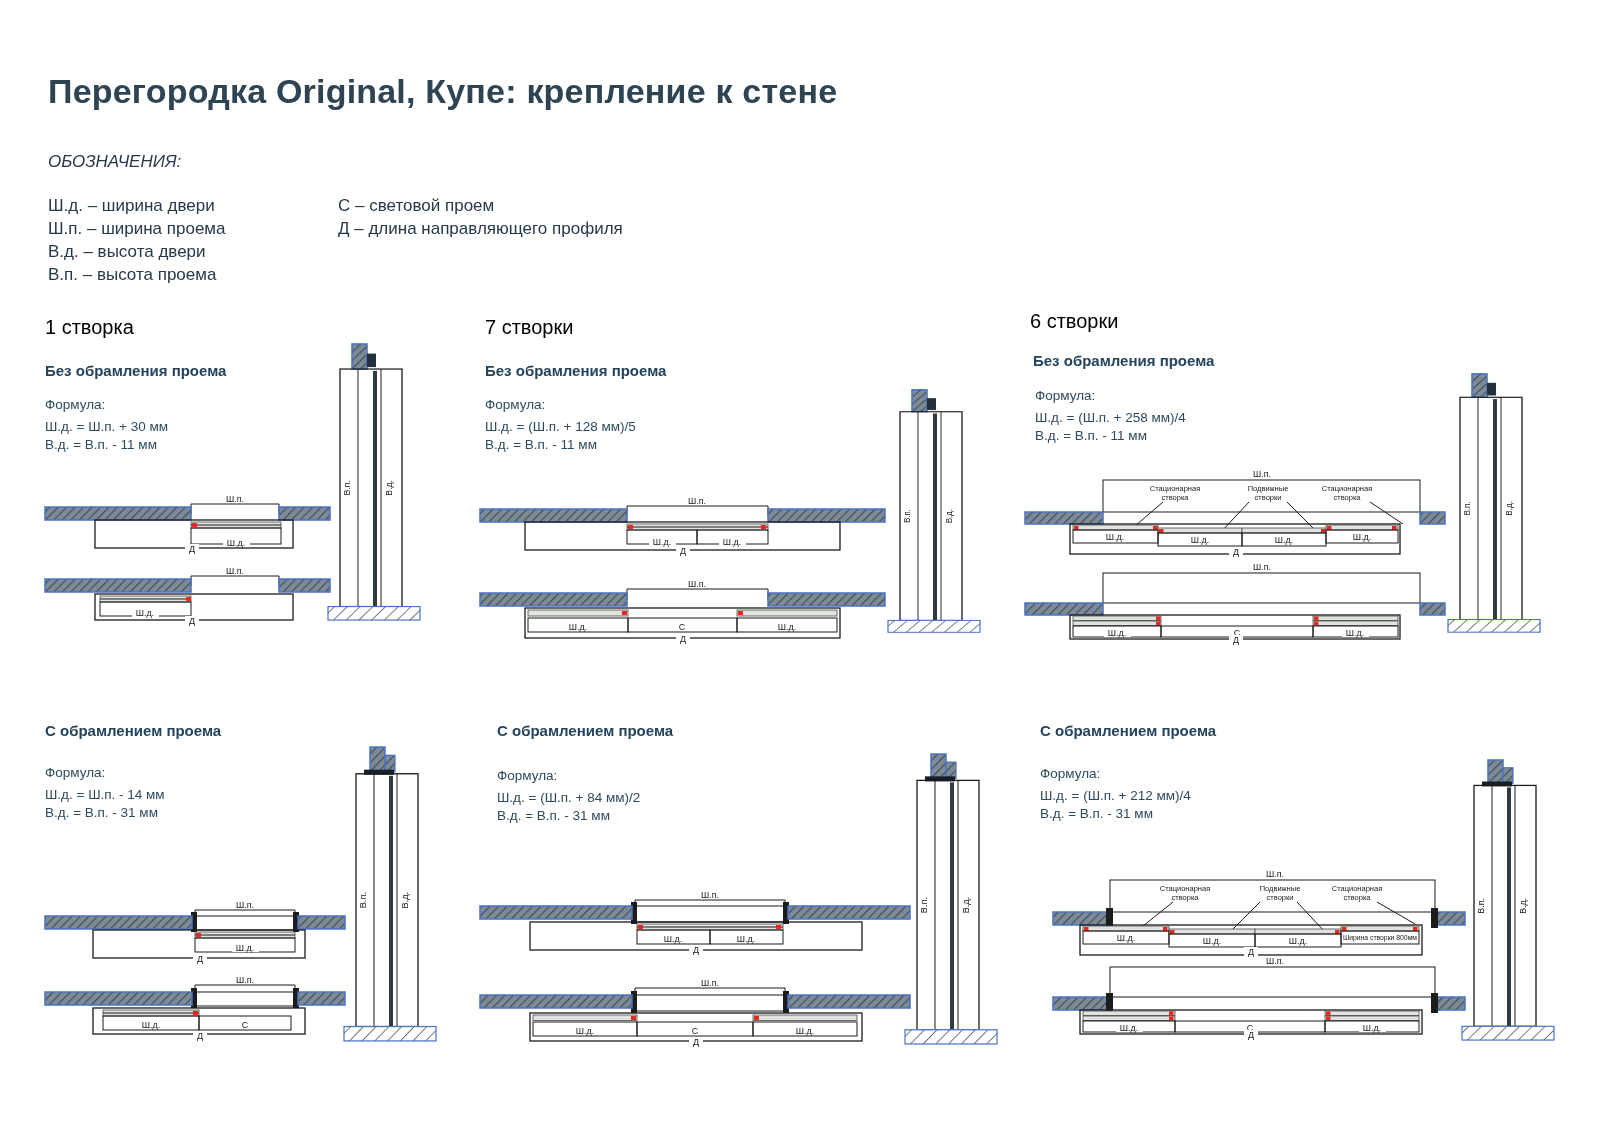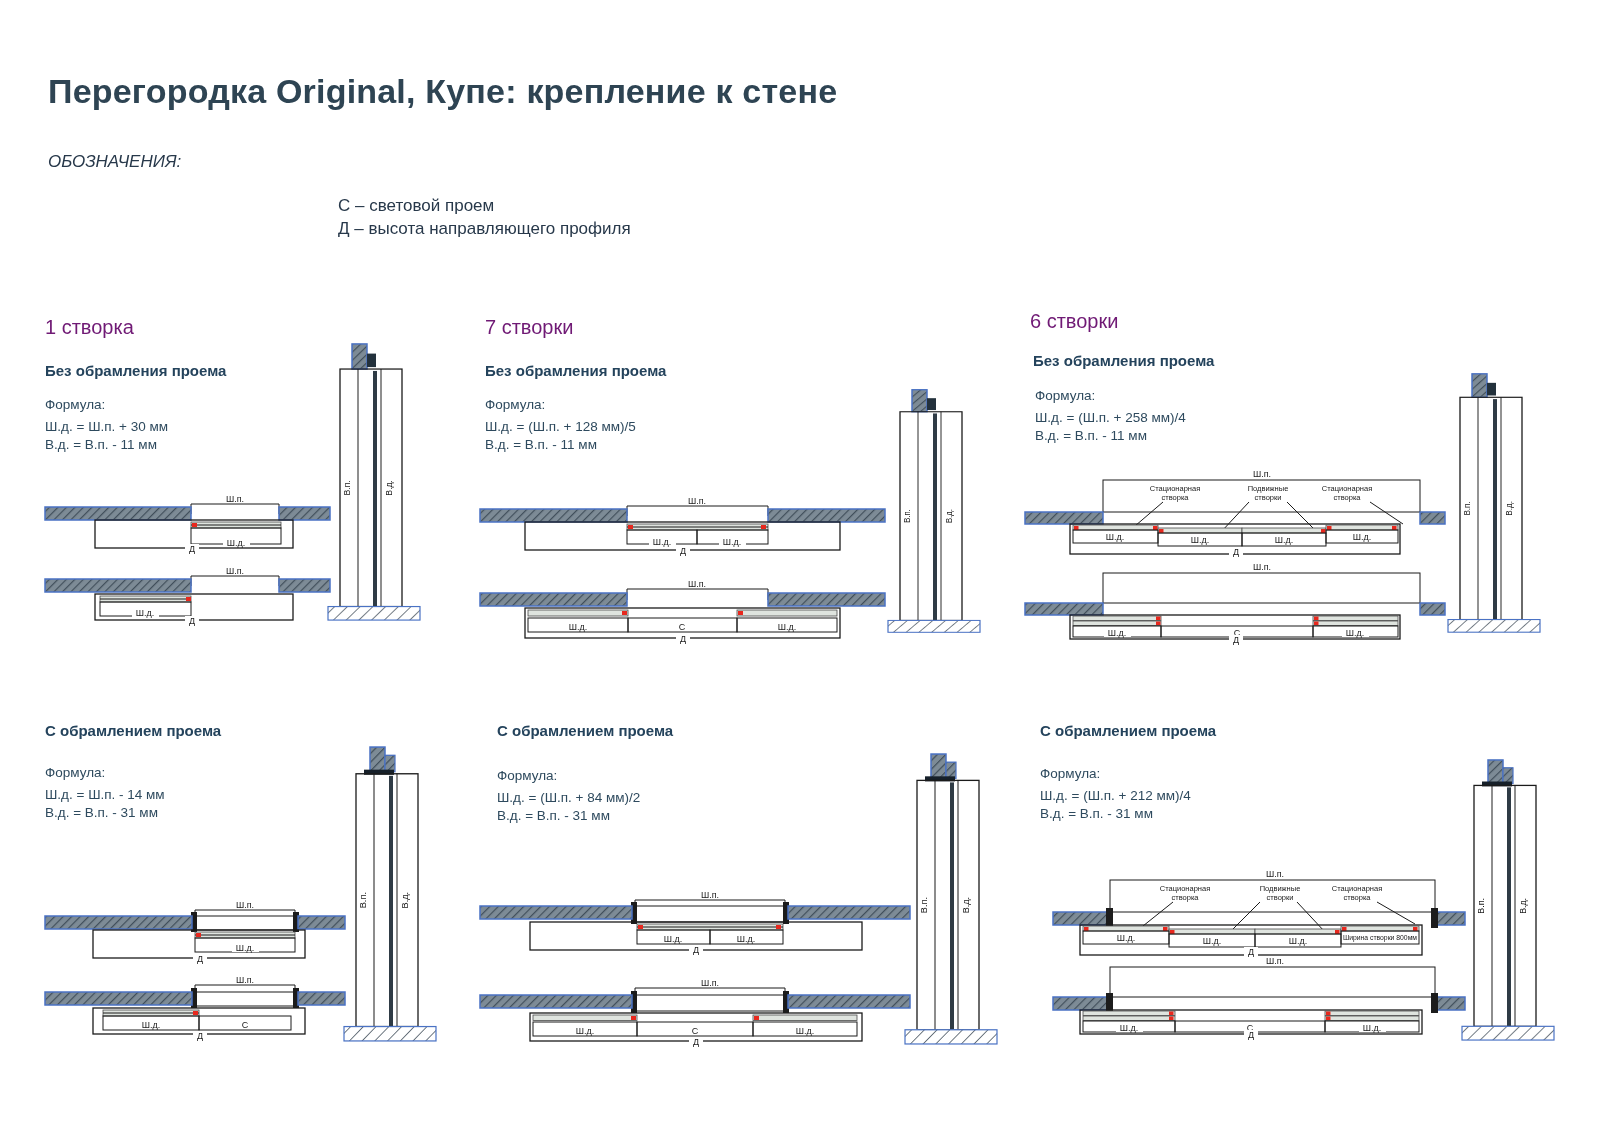--- a/index.html
+++ b/index.html
@@ -2,21 +2,21 @@
 <html><head>
 <meta charset="utf-8">
 <style>
   html,body{margin:0;padding:0;background:#fff;}
   .page{position:relative;width:1600px;height:1131px;background:#fff;
         font-family:"Liberation Sans",sans-serif;color:#2e4a5e;overflow:hidden;}
   .abs{position:absolute;}
   .page-title{font-size:34px;font-weight:600;color:#2e4453;letter-spacing:.2px;}
   .legend-h{font-size:17px;color:#27384a;}
   .legend-col{font-size:17px;line-height:23px;color:#27384a;}
-  .col-title{font-size:20px;color:#701a75;}
+  .col-title{font-size:20px;color:#000000;}
   .sub-h{font-size:15px;font-weight:bold;color:#24435c;}
   .formula{font-size:13.5px;color:#2e4a5e;}
   .formula .f-label{margin-bottom:6px;}
   .formula .f-line{line-height:18px;}
   svg.plan{position:absolute;overflow:visible;}
   .ln{stroke:#1b1b1b;stroke-width:1.3;fill:none;}
   .lnt{stroke:#1b1b1b;stroke-width:1;fill:none;}
   .wallr{fill:url(#wallHatch);stroke:#4a72c4;stroke-width:1.5;}
   .groundr{fill:url(#groundHatch);stroke:#4a72c4;stroke-width:1.2;}
   .leafbar{fill:#dfe4df;stroke:#4a4a4a;stroke-width:.8;}
@@ -40,23 +40,29 @@
       </pattern>
       <pattern id="groundHatch" width="9" height="9" patternUnits="userSpaceOnUse" patternTransform="rotate(45)">
         <rect width="9" height="9" fill="#ffffff"></rect>
         <line x1="0" y1="0" x2="0" y2="9" stroke="#33414e" stroke-width="1.4"></line>
       </pattern>
     </defs>
   </svg>
 
   <div class="abs page-title" style="left:48px;top:72px;">Перегородка Original, Купе: крепление к стене</div>
   <div class="abs legend-h" style="left:48px;top:152px;font-style:italic;">ОБОЗНАЧЕНИЯ:</div>
+  <div class="abs legend-col" style="left:48px;top:194px;">
+    <div>Ш.д. – ширина двери</div>
+    <div>Ш.п. – ширина проема</div>
+    <div>В.д. – высота двери</div>
+    <div>В.п. – высота проема</div>
+  </div>
   <div class="abs legend-col" style="left:295px;top:194px;margin-left:43px;">
     <div>С – световой проем</div>
-    <div>Д – высота направляющего профиля</div>
+    <div>Д – длина направляющего профиля</div>
   </div>
 
   <div class="abs col-title" style="left:45px;top:316px;">1 створка</div>
   <div class="abs col-title" style="left:485px;top:316px;">7 створки</div>
   <div class="abs col-title" style="left:1030px;top:310px;">6 створки</div>
 
   <div class="abs sub-h" style="left:45px;top:362px;">Без обрамления проема</div>
   <div class="abs formula" style="left:45px;top:397px;">
     <div class="f-label">Формула:</div>
     <div class="f-line">Ш.д. = Ш.п. + 30 мм</div>

